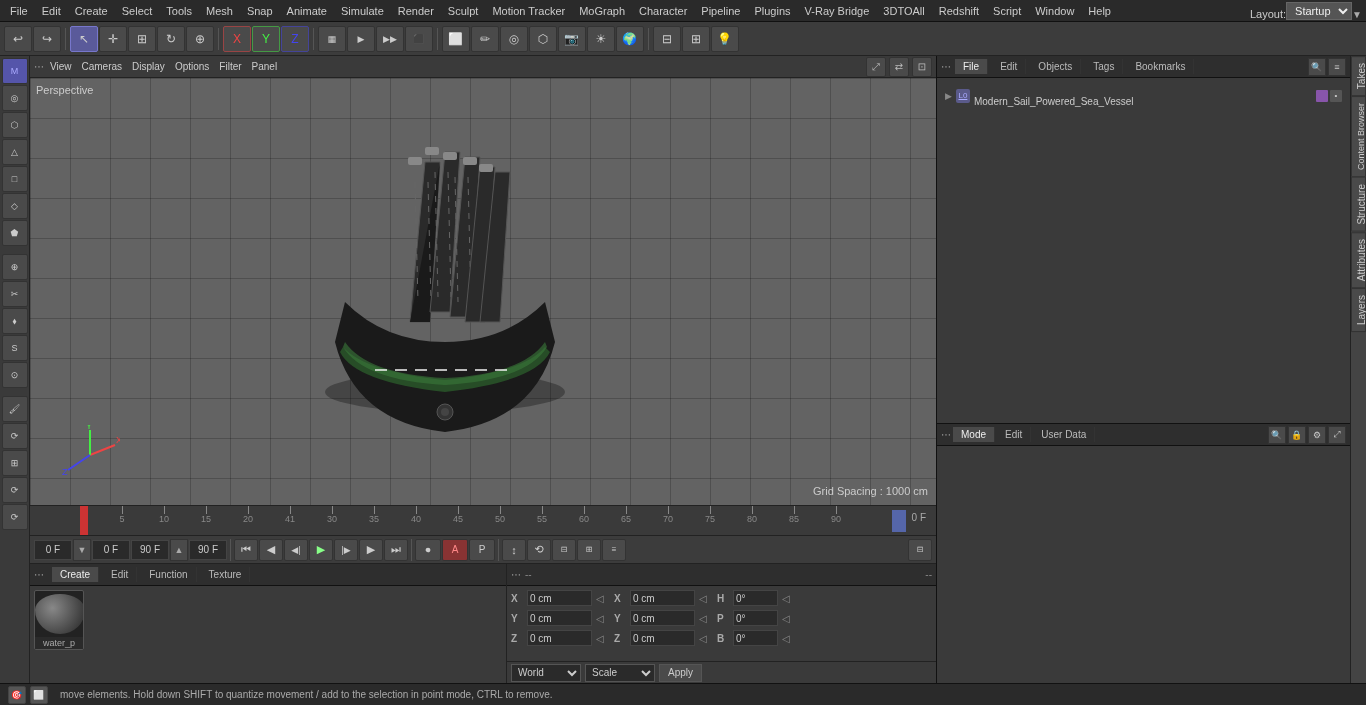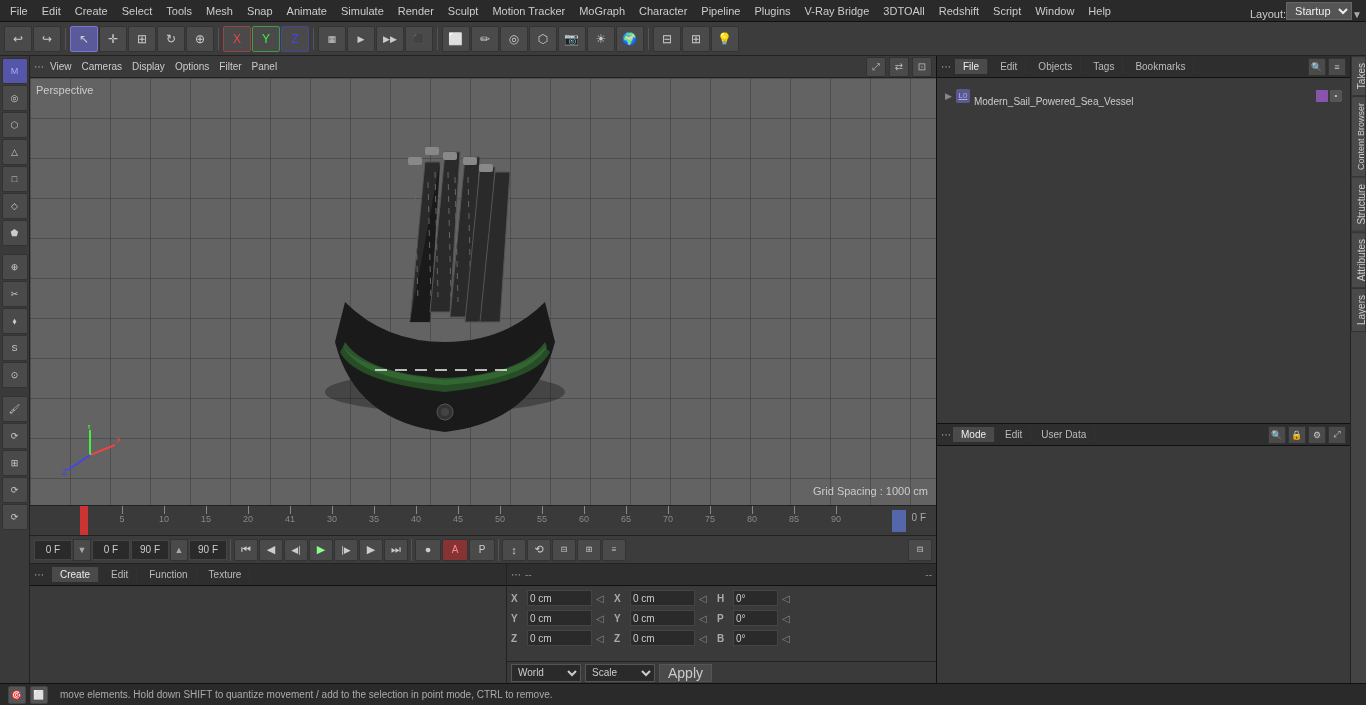--- a/index.html
+++ b/index.html
@@ -447,21 +447,21 @@
       color: #ccc;
       font-size: 10px;
       padding: 0 2px;
       width: 70px;
     }
     .apply-btn {
       height: 18px;
       background: #4a4a4a;
       border: 1px solid #555;
       color: #ccc;
-      font-size: 14px;
+      font-size: 10px;
       padding: 0 8px;
       cursor: pointer;
     }
 
     
     #obj-topbar {
       display: flex;
       align-items: center;
       background: #2e2e2e;
       height: 22px;
@@ -755,20 +755,26 @@
 
       <div id="bottom-area">
         <div id="material-panel">
           <div id="material-menubar">
             <span style="color:#aaa;font-size:10px;cursor:pointer; margin-right:4px;">⋯</span>
             <span class="attr-tab active">Create</span>
             <span class="attr-tab">Edit</span>
             <span class="attr-tab">Function</span>
             <span class="attr-tab">Texture</span>
           </div>
+          <div id="material-content">
+            <div class="material-swatch">
+              <div class="material-preview"></div>
+              <div class="material-name">water_p</div>
+            </div>
+          </div>
         </div>
 
         <div style="width:430px; background:#3a3a3a; border-left:1px solid #222; display:flex; flex-direction:column;">
           <div style="display:flex; align-items:center; background:#2e2e2e; height:22px; border-bottom:1px solid #111; padding:0 4px; gap:4px;">
             <span style="color:#aaa;font-size:10px;cursor:pointer;">⋯</span>
             <span style="color:#888;font-size:10px;">--</span>
             <span style="flex:1"></span>
             <span style="color:#888;font-size:10px;">--</span>
           </div>
           <div style="padding:2px 4px; flex:1;">

